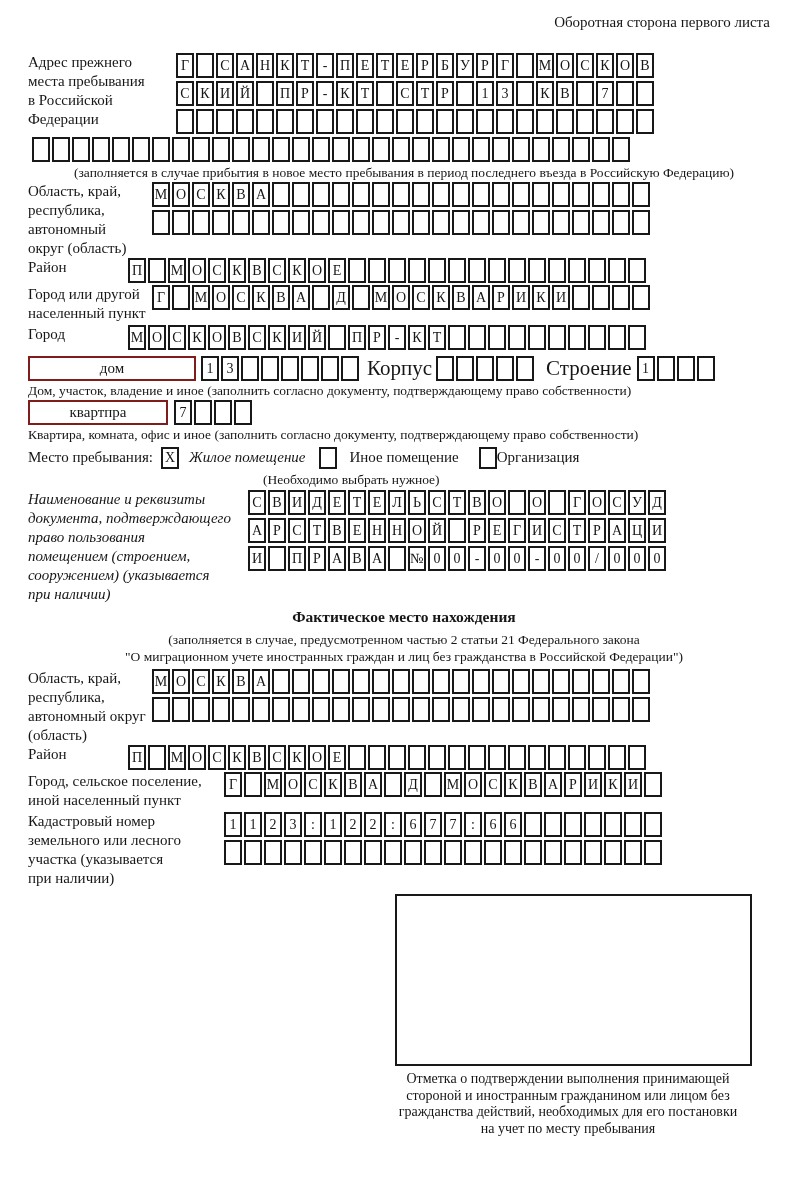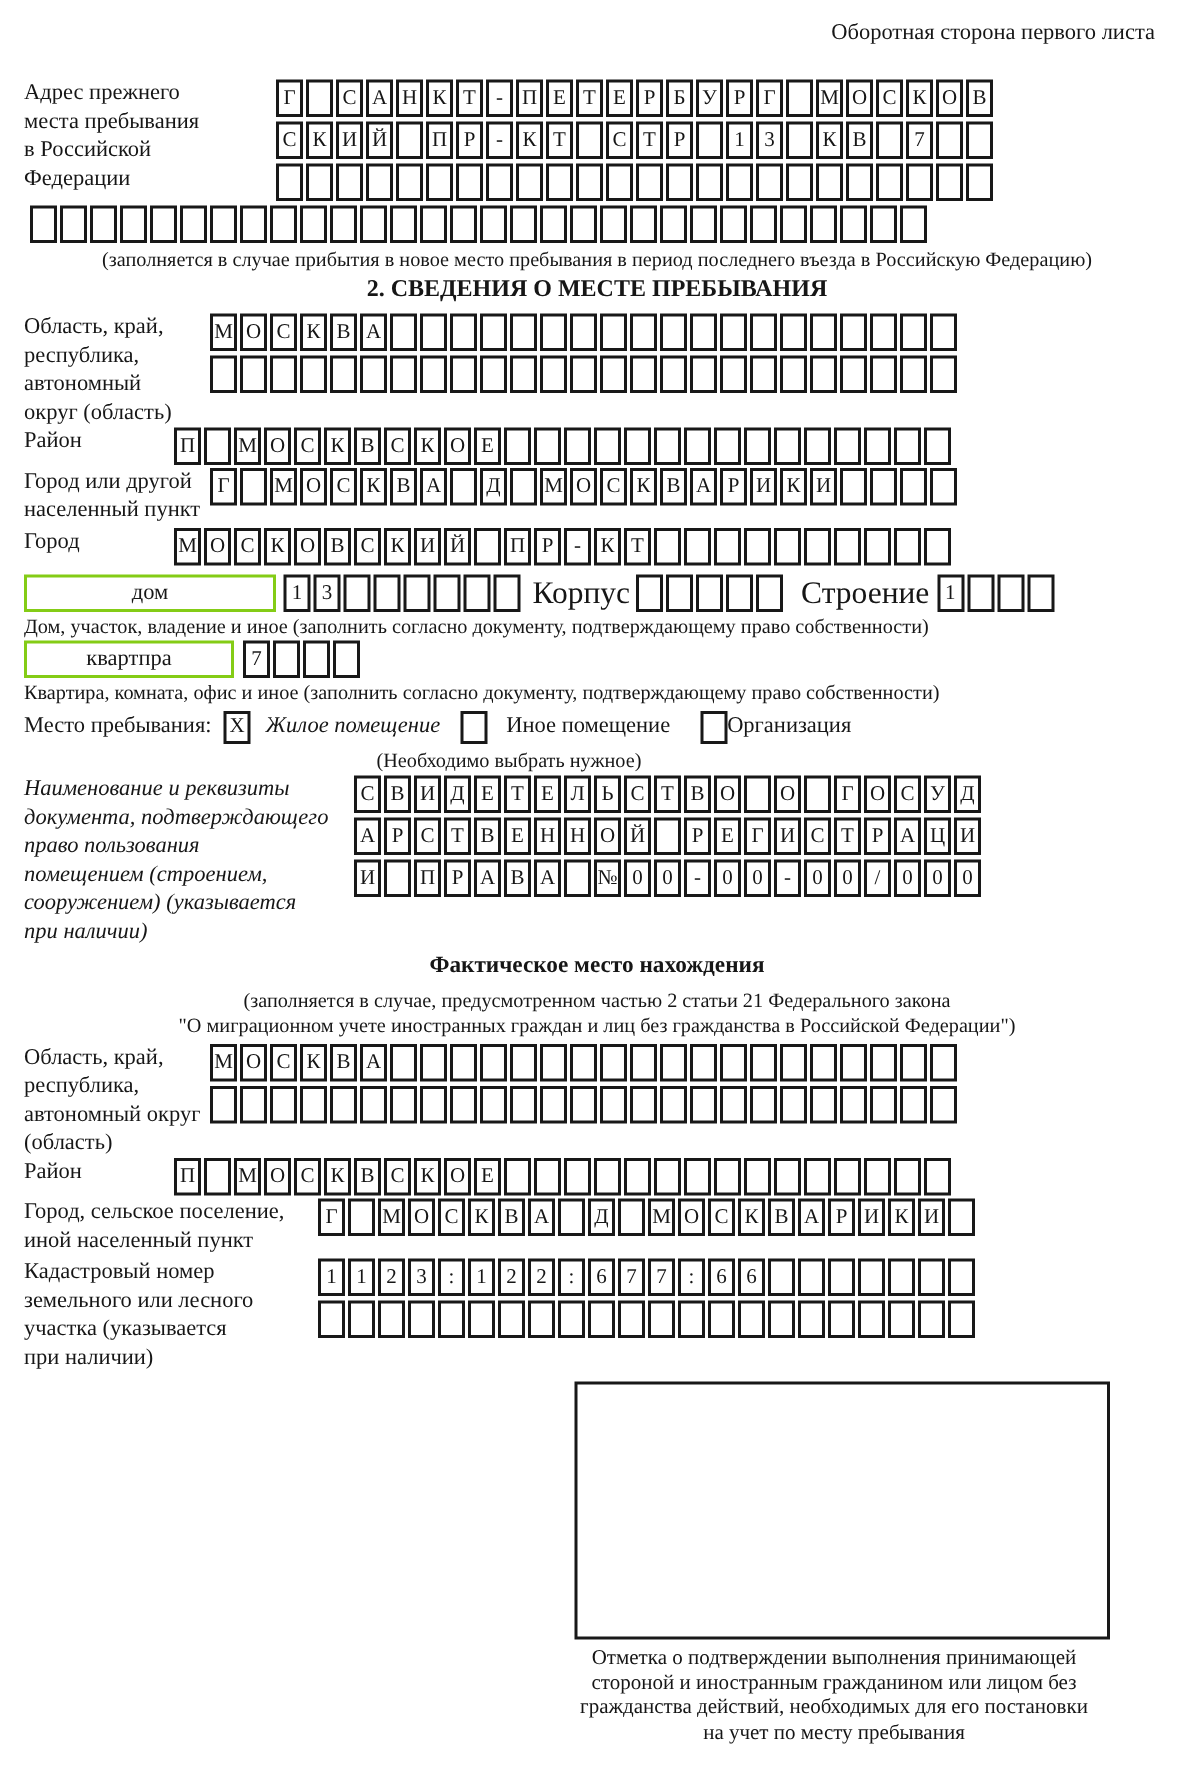--- a/index.html
+++ b/index.html
@@ -3,51 +3,51 @@
 <meta charset="utf-8">
 <style>
   * { box-sizing: border-box; }
   html, body { margin: 0; padding: 0; }
   body {
     width: 800px; height: 1180px;
     background: #ffffff; color: #161616;
     font-family: "Liberation Serif", serif;
     overflow: hidden;
   }
-  .page { padding: 14px 20px 0 16px; }
+  .page { padding: 14px 20px 0 28px; }
 
   .hdr { font-size: 15px; text-align: right; padding-right: 10px; margin-bottom: 22px; }
 
   .field { display: flex; align-items: flex-start; }
   .flabel { font-size: 15px; line-height: 19px; white-space: pre-line; flex: none; }
   .w148 { width: 148px; } .w124 { width: 124px; } .w100 { width: 100px; }
   .w220 { width: 220px; font-style: italic; } .w196 { width: 196px; }
 
   .rows { display: flex; flex-direction: column; gap: 3px; }
   .cells { display: flex; }
   .cell {
     flex: none; width: 18px; height: 25px;
     border: 2px solid #181818; margin-right: 2px;
     display: flex; align-items: center; justify-content: center;
     font-size: 14px;
   }
 
-  .mb1 { margin-bottom: 1px; } .mb2 { margin-bottom: 2px; } .mb3 { margin-bottom: 3px; gap: 20px; }
+  .mb1 { margin-bottom: 1px; } .mb2 { margin-bottom: 2px; } .mb3 { margin-bottom: 3px; }
   .mb4 { margin-bottom: 4px; } .mb6 { margin-bottom: 6px; }
   .ml4 { margin-left: 4px; }
 
   .note { font-size: 13.5px; line-height: 17px; white-space: pre-line; }
   .center { text-align: center; }
 
   .sect { font-size: 16px; font-weight: bold; text-align: center; margin: 3px 0 7px; }
   .subtitle { font-size: 15.5px; font-weight: bold; text-align: center; margin: 2px 0 5px; }
 
   .domrow { display: flex; align-items: flex-start; }
   .wbox {
-    flex: none; height: 25px; border: 2px solid #84cc16;
+    flex: none; height: 25px; border: 2px solid #7f1d1d;
     display: flex; align-items: center; justify-content: center; font-size: 15px;
   }
   .boxdom { width: 168px; margin-right: 5px; }
   .boxkv  { width: 140px; margin-right: 6px; }
   .inline-label { font-size: 21px; line-height: 25px; flex: none; }
   .lbl-korpus { margin: 0 4px 0 6px; }
   .lbl-stroenie { margin: 0 5px 0 10px; }
 
   .checkrow { display: flex; align-items: center; height: 25px; font-size: 15px; }
   .cbox {
@@ -185,21 +185,20 @@
       <div class="cell"></div>
       <div class="cell"></div>
       <div class="cell"></div>
       <div class="cell"></div>
       <div class="cell"></div>
       <div class="cell"></div>
       <div class="cell"></div>
     </div>
   <div class="note center mb1">(заполняется в случае прибытия в новое место пребывания в период последнего въезда в Российскую Федерацию)</div>
 
-  <div class="sect">2. СВЕДЕНИЯ О МЕСТЕ ПРЕБЫВАНИЯ</div>
 
   <div class="field">
     <div class="flabel w124">Область, край,
 республика,
 автономный
 округ (область)</div>
     <div class="rows">
       <div class="cells">
           <div class="cell">М</div>
           <div class="cell">О</div>

